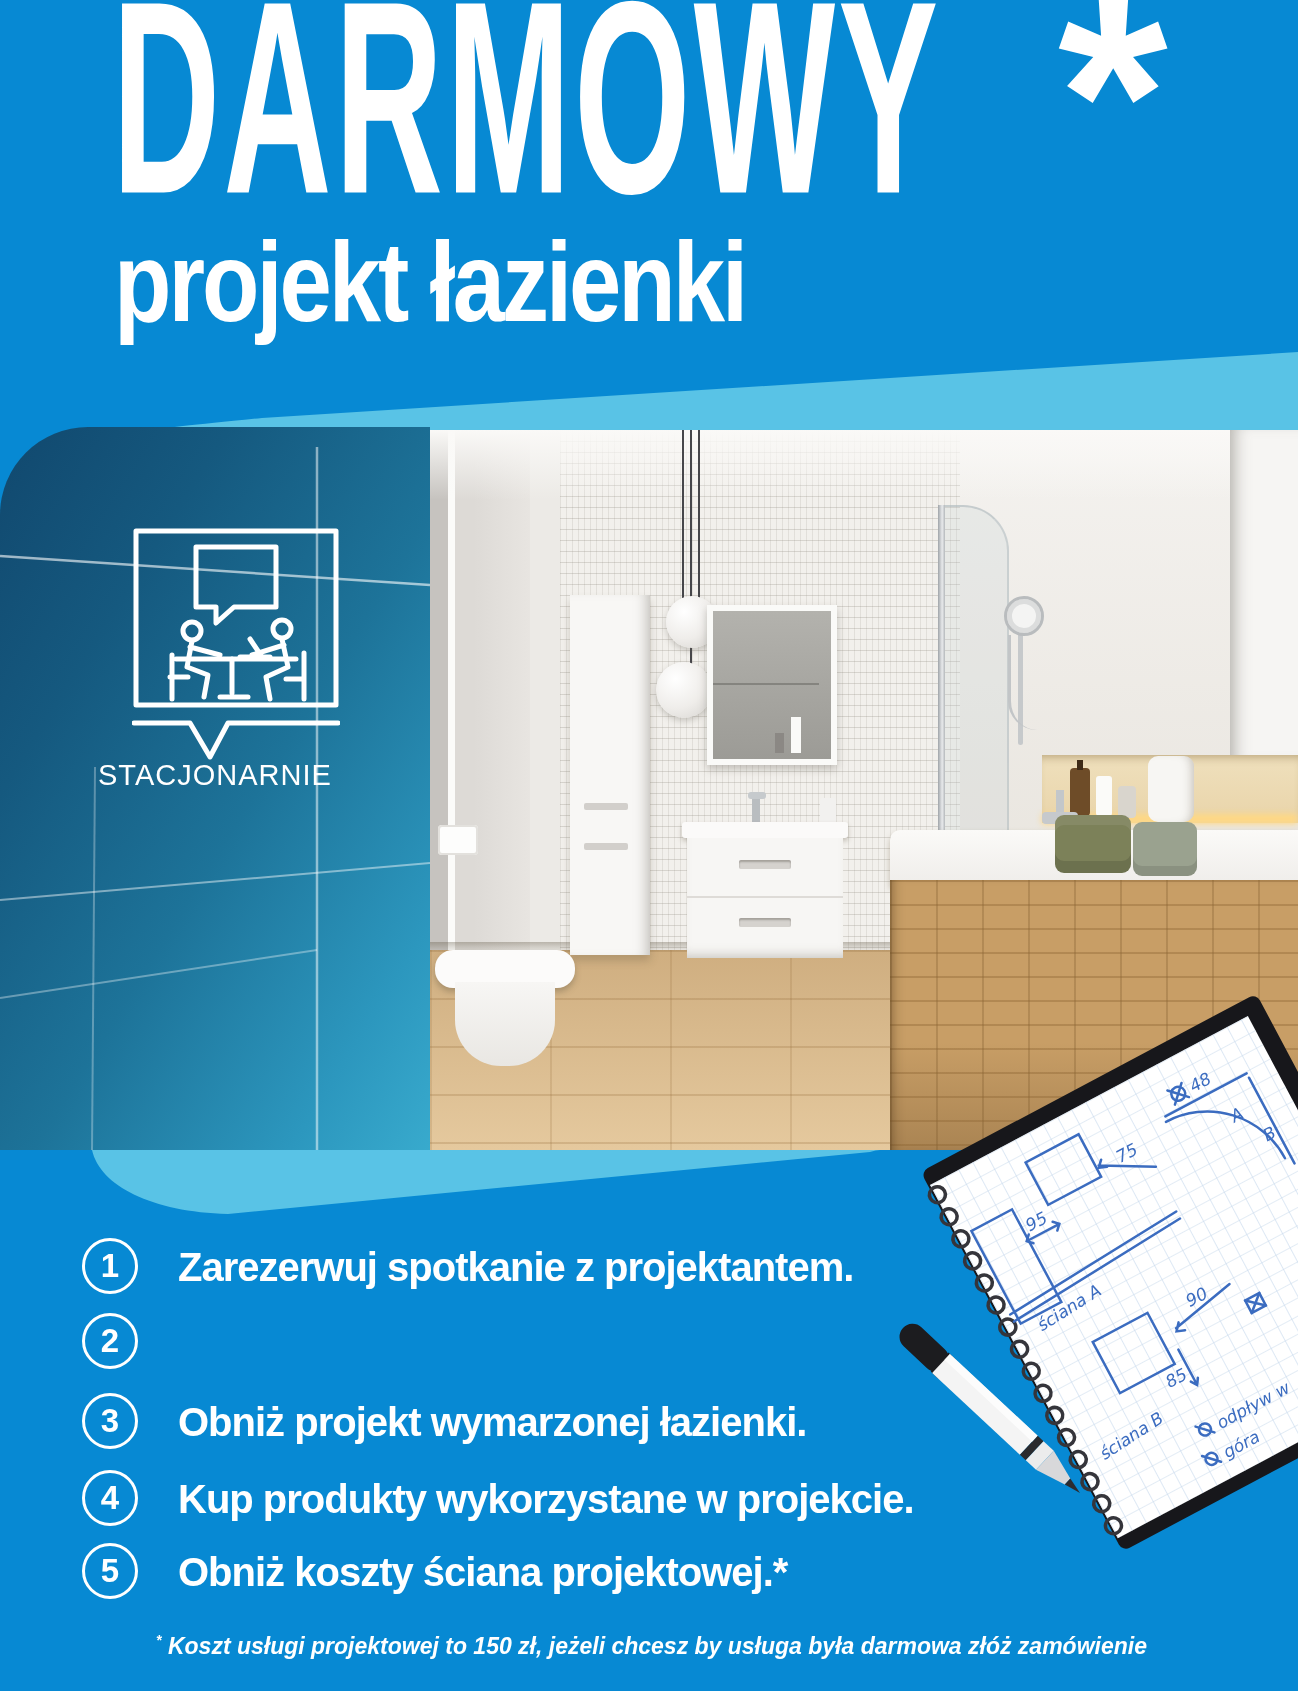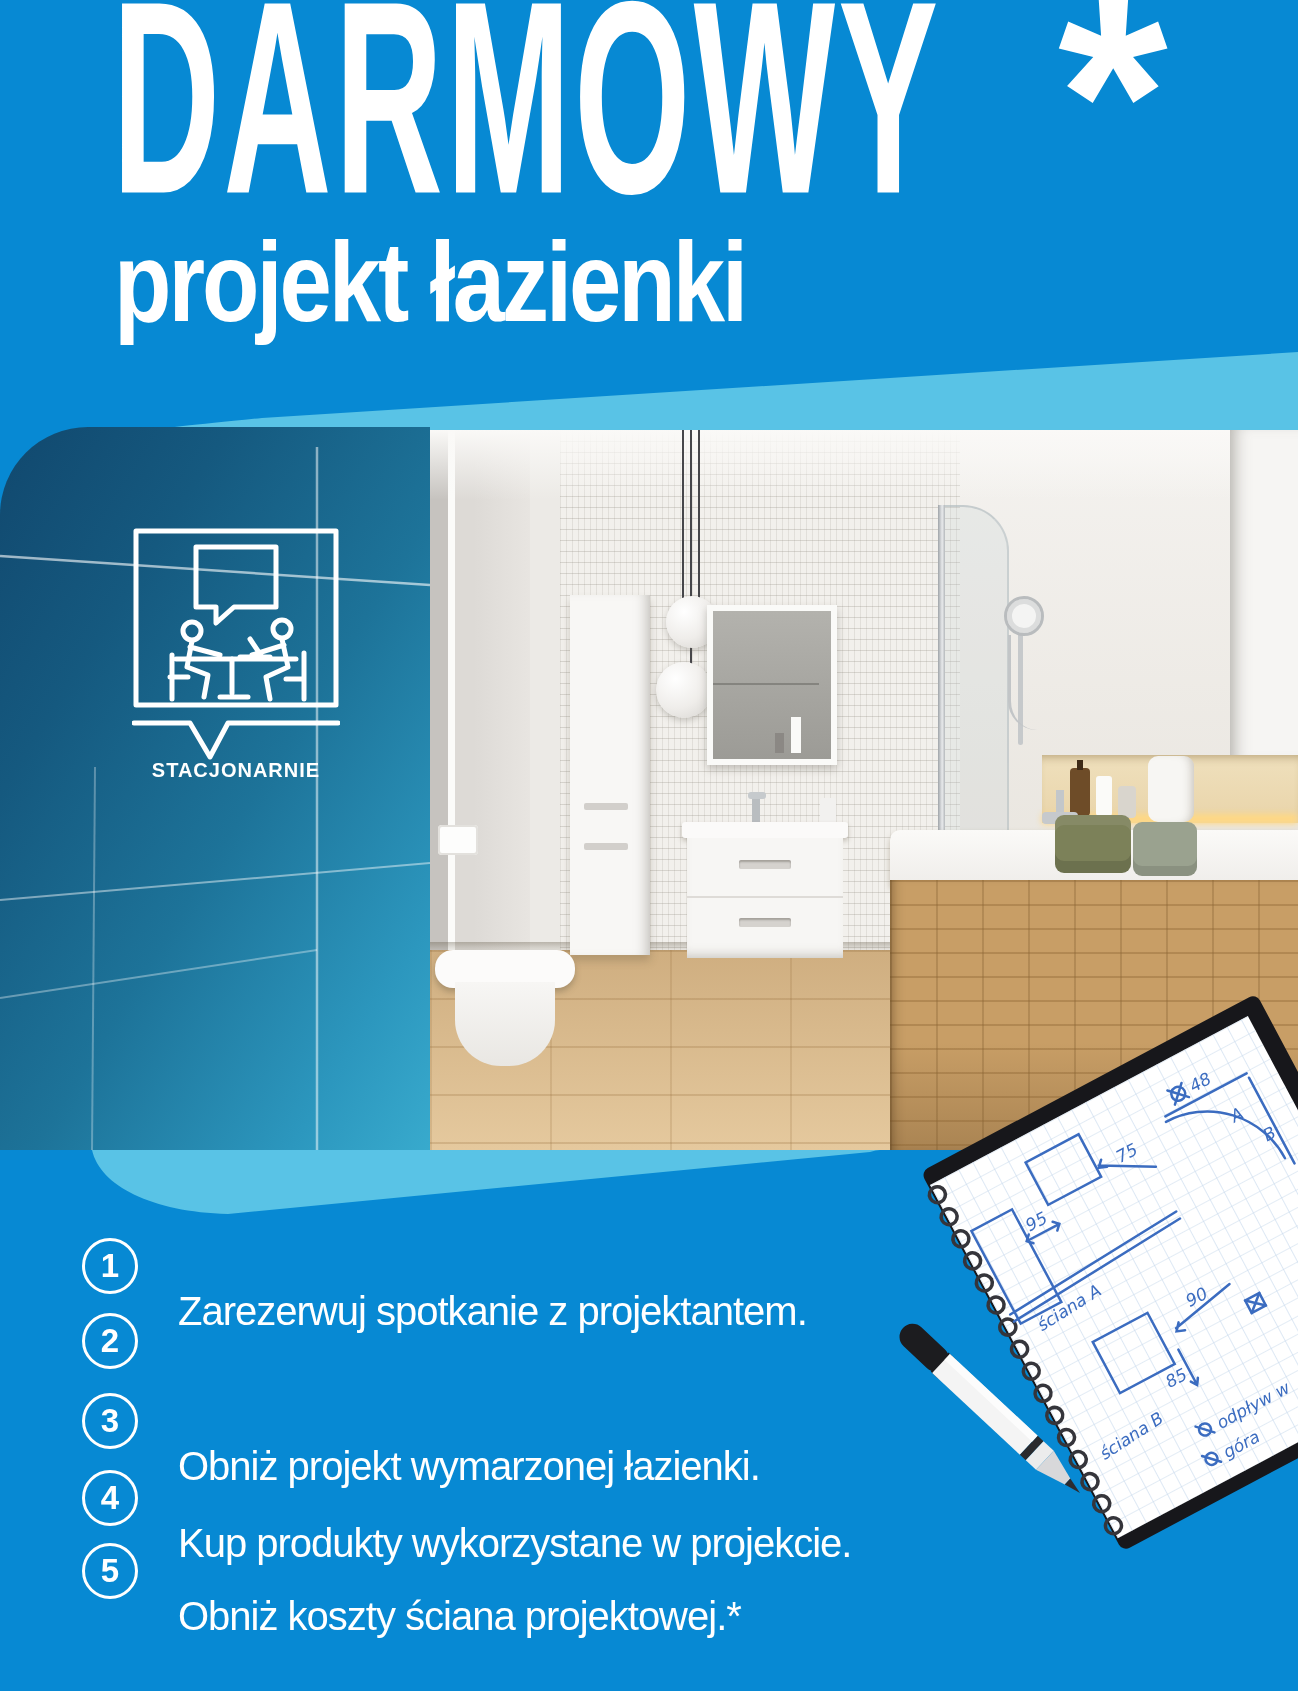--- a/index.html
+++ b/index.html
@@ -14,22 +14,22 @@
   .subtitle{left:114px;top:226px;font-size:94px;font-weight:bold;letter-spacing:-3px;
     line-height:1;transform:scaleY(1.2);transform-origin:top left;white-space:nowrap;}
 
   
   .band-svg{left:0;top:348px;}
   .wedge-svg{left:0;top:1150px;}
 
   
   .panel{left:0;top:427px;width:430px;height:723px;border-top-left-radius:88px;
     background:linear-gradient(122deg,#11486e 0%,#15597f 26%,#1d7399 55%,#2c97be 84%,#38aacd 100%);}
-  .panel-label{left:98px;top:332px;width:276px;text-align:center;font-size:20px;
-    font-weight:bold;letter-spacing:1px;}
+  .panel-label{left:98px;top:332px;width:276px;text-align:left;font-size:29px;
+    font-weight:normal;letter-spacing:1px;}
 
   
   .photo{left:430px;top:430px;width:868px;height:720px;background:#eceae6;overflow:hidden;}
   .ph-ceil{left:0;top:0;width:868px;height:70px;background:linear-gradient(180deg,#faf9f7,rgba(250,249,247,0));}
   .ph-grey{left:0;top:0;width:100px;height:535px;
     background:linear-gradient(90deg,#c6c3bf 0 18px,#fbfbf9 18px 25px,#dddad6 25px 44px,#e8e5e1 100%);}
   .ph-mosaic{left:130px;top:0;width:400px;height:535px;background-color:#f2f0ec;
     background-image:repeating-linear-gradient(180deg,rgba(150,145,135,.30) 0 1px,transparent 1px 11px),
       repeating-linear-gradient(90deg,rgba(150,145,135,.18) 0 1px,transparent 1px 6px);}
   .ph-beige{left:530px;top:0;width:338px;height:535px;background:linear-gradient(180deg,#f4f2ef,#e7e3dc);}
@@ -94,21 +94,21 @@
     box-shadow:inset 0 -10px 0 rgba(0,0,0,.10);}
   .ph-wood{left:460px;top:450px;width:408px;height:270px;background-color:#c89e66;
     background-image:repeating-linear-gradient(180deg,rgba(140,100,50,.38) 0 2px,transparent 2px 24px),
       repeating-linear-gradient(90deg,rgba(120,85,40,.28) 0 2px,transparent 2px 46px),
       linear-gradient(180deg,rgba(0,0,0,0) 60%,rgba(80,55,25,.25));
     box-shadow:inset 10px 0 12px -8px rgba(60,40,15,.5);}
 
   
   .step-circle{width:56px;height:56px;border:3.5px solid #fff;border-radius:50%;
     box-sizing:border-box;text-align:center;font-size:33px;font-weight:bold;line-height:49px;}
-  .step-text{font-size:40px;font-weight:normal;letter-spacing:-1px;white-space:nowrap;line-height:1;margin-top:44px;}
+  .step-text{font-size:40px;font-weight:bold;letter-spacing:-1px;white-space:nowrap;line-height:1;}
   .footnote{left:156px;top:1631px;width:1080px;font-size:23px;font-weight:bold;
     font-style:italic;line-height:1.33;}
   .fn-l2{padding-left:19px;}
   sup{font-size:62%;}
 </style>
 </head>
 <body>
 
 <div class="poster">
 
@@ -209,20 +209,21 @@
   <div class="abs step-text" style="left:178px;top:1247px">Zarezerwuj spotkanie z projektantem.</div>
   <div class="abs step-circle" style="left:82px;top:1313px">2</div>
   <div class="abs step-circle" style="left:82px;top:1393px">3</div>
   <div class="abs step-text" style="left:178px;top:1402px">Obniż projekt wymarzonej łazienki.</div>
   <div class="abs step-circle" style="left:82px;top:1470px">4</div>
   <div class="abs step-text" style="left:178px;top:1479px">Kup produkty wykorzystane w projekcie.</div>
   <div class="abs step-circle" style="left:82px;top:1543px">5</div>
   <div class="abs step-text" style="left:178px;top:1552px">Obniż koszty ściana projektowej.*</div>
 
   <div class="abs footnote">
+    <div><sup>*</sup> <span>Koszt usługi projektowej to 150 zł, jeżeli chcesz by usługa była darmowa złóż zamówienie</span></div>
   </div>
 
   <svg class="abs" style="left:780px;top:950px" width="518" height="650" viewBox="0 0 518 650">
     <defs>
       <pattern id="gridp" width="16" height="16" patternUnits="userSpaceOnUse">
         <path d="M16 0 H0 V16" fill="none" stroke="#c7d9ec" stroke-width="1.2"></path>
       </pattern>
     </defs>
     <g transform="translate(150,235) rotate(-28)">
       <rect x="-2" y="-16" width="380" height="430" rx="8" fill="#17171b"></rect>

